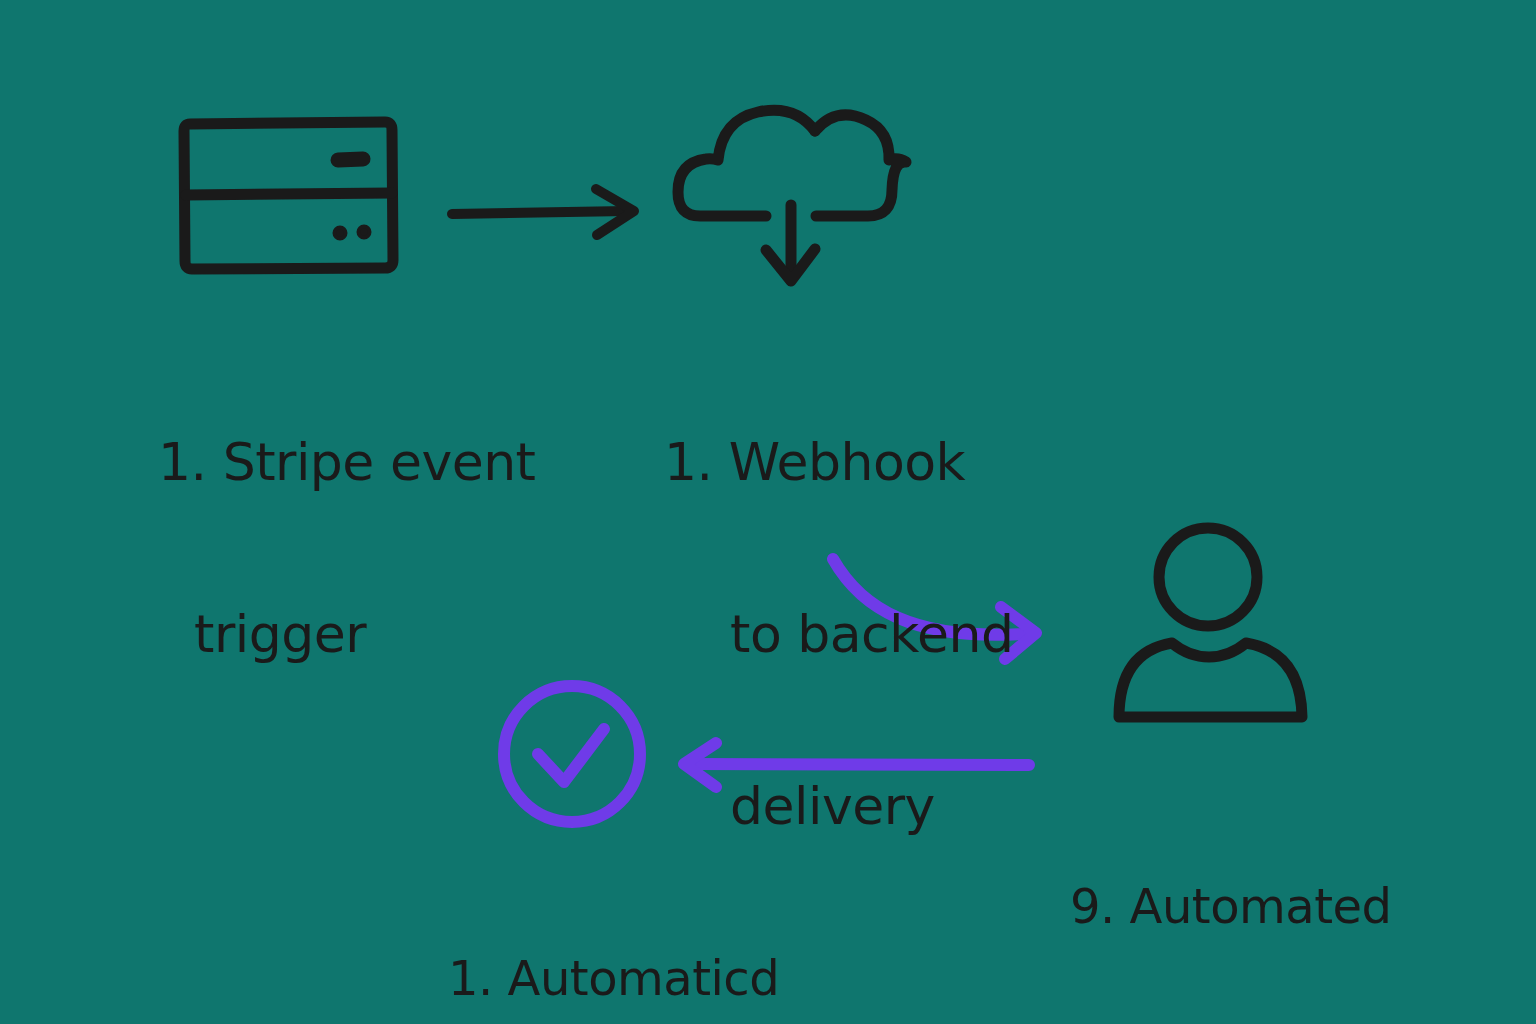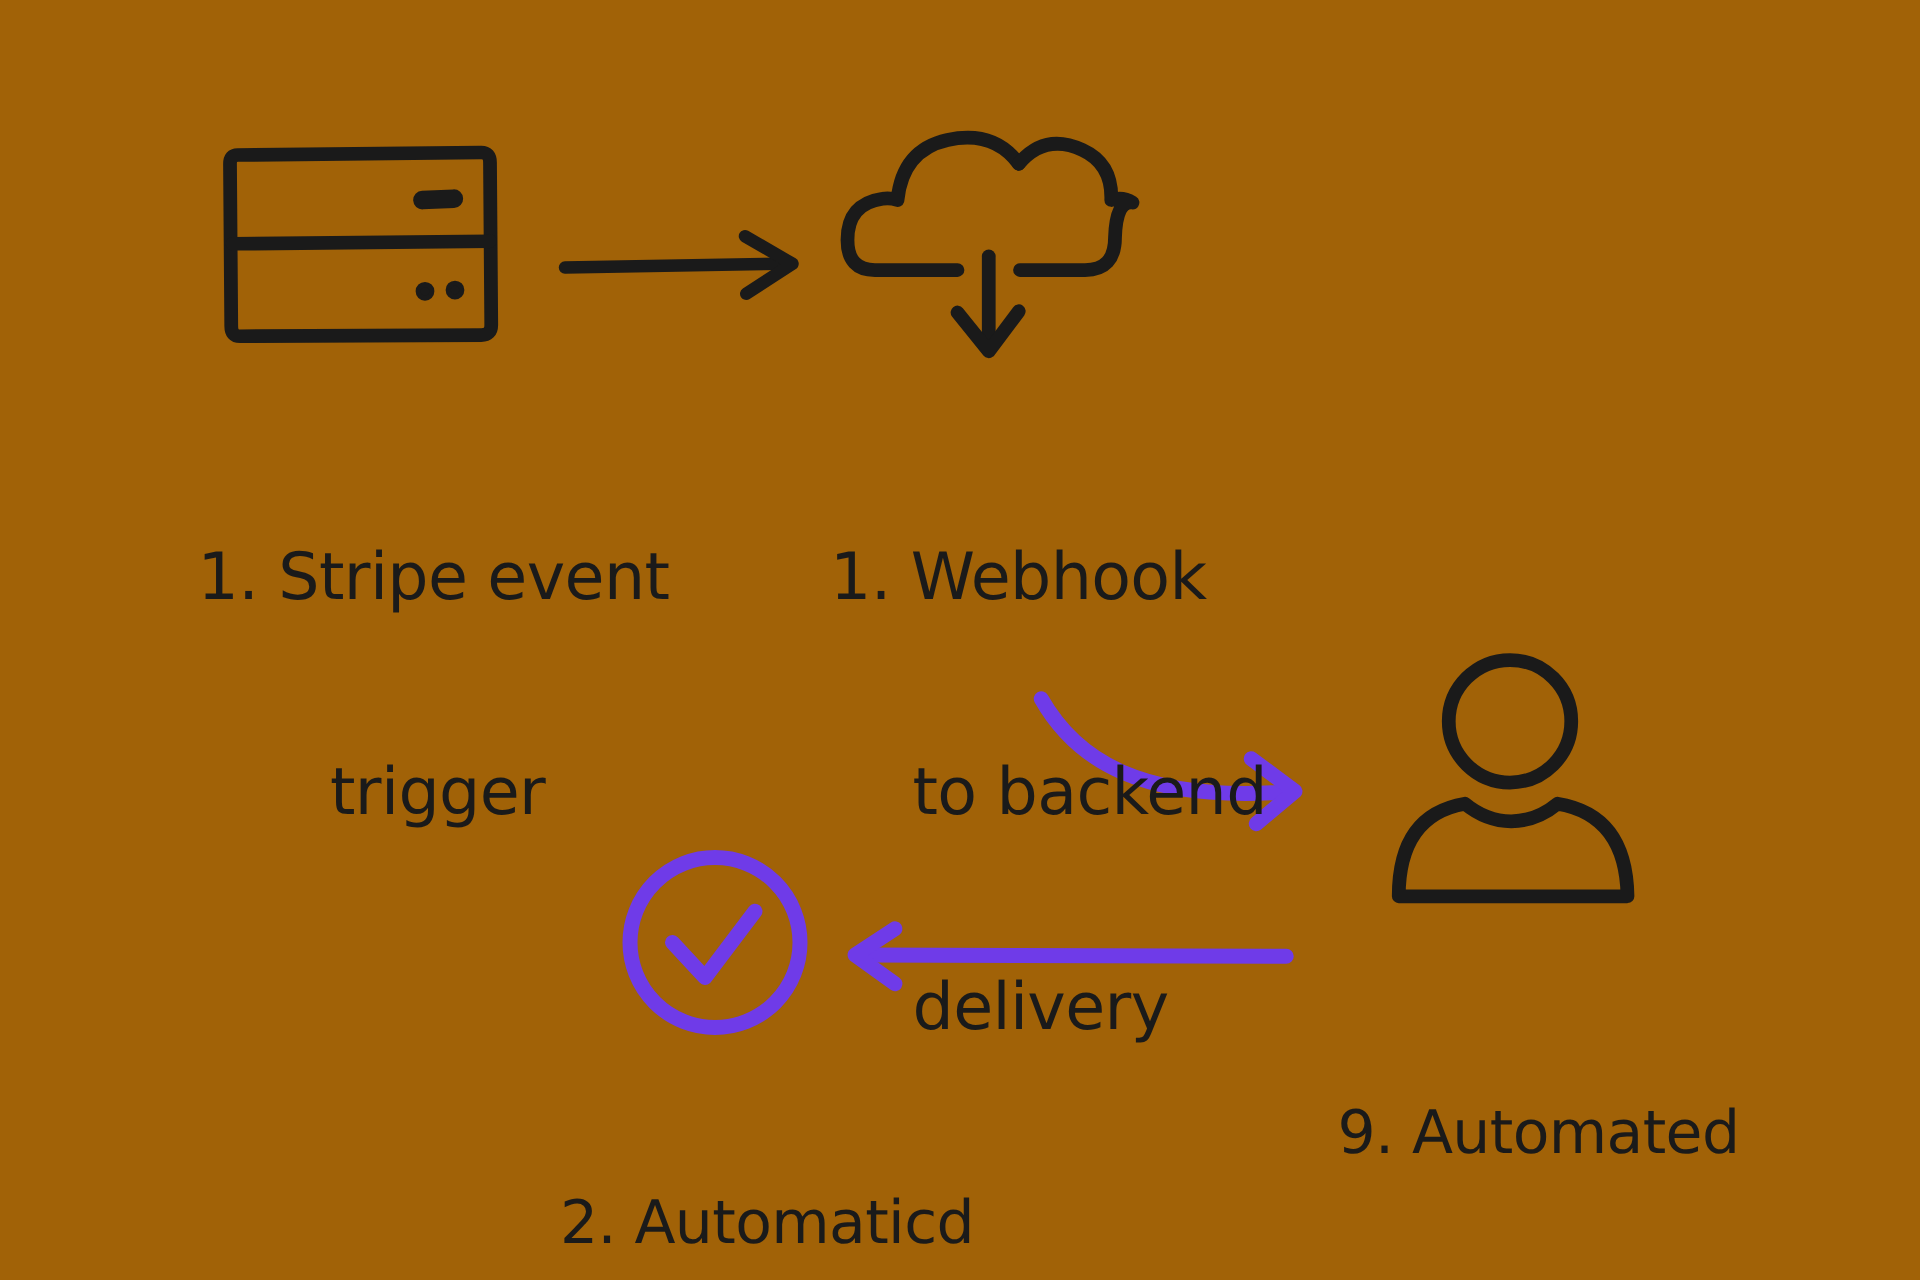--- a/index.html
+++ b/index.html
@@ -8,21 +8,21 @@
     padding: 0;
     background: #fdfdfc;
   }
   body {
     font-family: "DejaVu Sans", "Liberation Sans", sans-serif;
   }
   #canvas {
     position: relative;
     width: 1536px;
     height: 1024px;
-    background: #a16207;
+    background: #0f766e;
     overflow: hidden;
   }
   #canvas svg.layer {
     position: absolute;
     top: 0;
     left: 0;
     width: 1536px;
     height: 1024px;
   }
   .node-label {
@@ -37,21 +37,21 @@
   .lbl-line { display: block; }
   .lbl-sub  { display: block; font-size: 0.78em; letter-spacing: -0.6px; }
 
   
   #label-step-1 {
     left: 158px;
     top: 320px;
     font-size: 52px;
     text-align: left;
   }
-  #label-step-1 .lbl-line:nth-child(2) { margin-left: 106px; }
+  #label-step-1 .lbl-line:nth-child(2) { margin-left: 36px; }
   #label-step-1 .lbl-sub { margin-left: 74px; margin-top: 2px; }
 
   
   #label-step-2 {
     left: 664px;
     top: 320px;
     font-size: 52px;
     text-align: left;
   }
   #label-step-2 .lbl-line:nth-child(2) { margin-left: 66px; }
@@ -163,17 +163,17 @@
     <span class="lbl-line">delivery</span>
   </div>
 
   <div class="node-label" id="label-step-3-crm">
     <span class="lbl-line">9. Automated</span>
     
     
   </div>
 
   <div class="node-label" id="label-step-3-status">
-    <span class="lbl-line">2. Automaticd</span>
+    <span class="lbl-line">1. Automaticd</span>
     
   </div>
 
 </div>
 
 </body></html>

